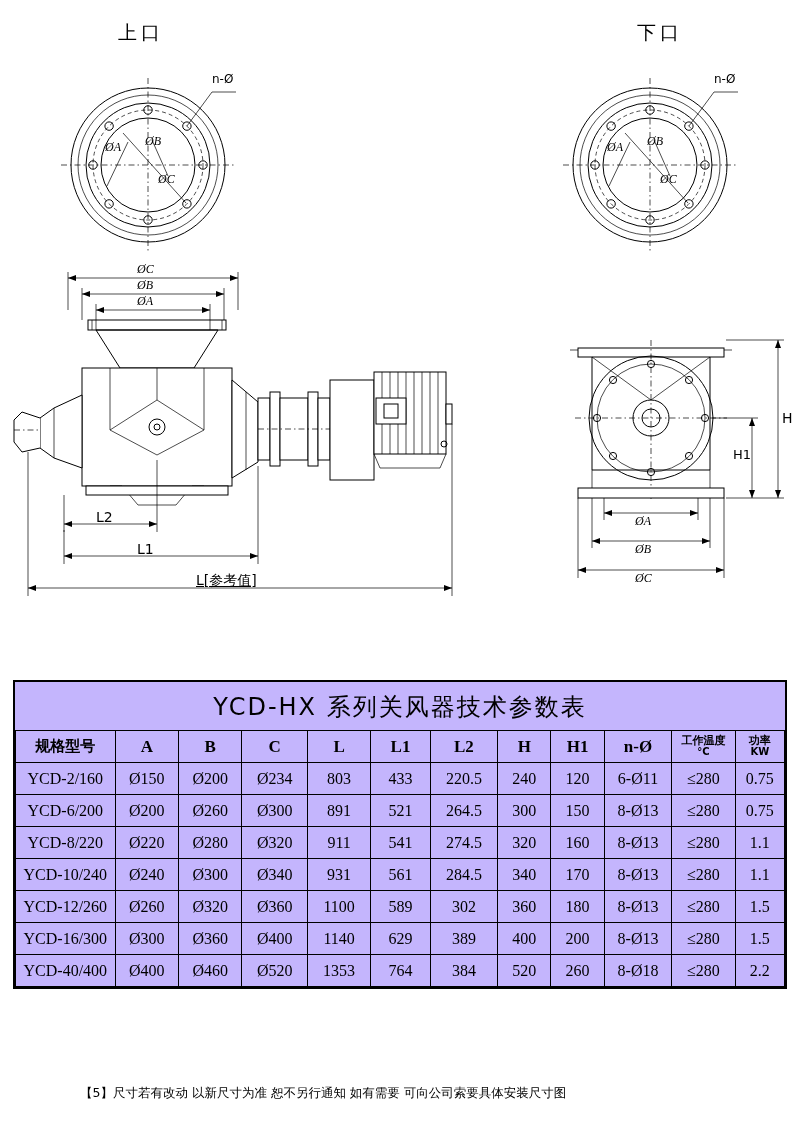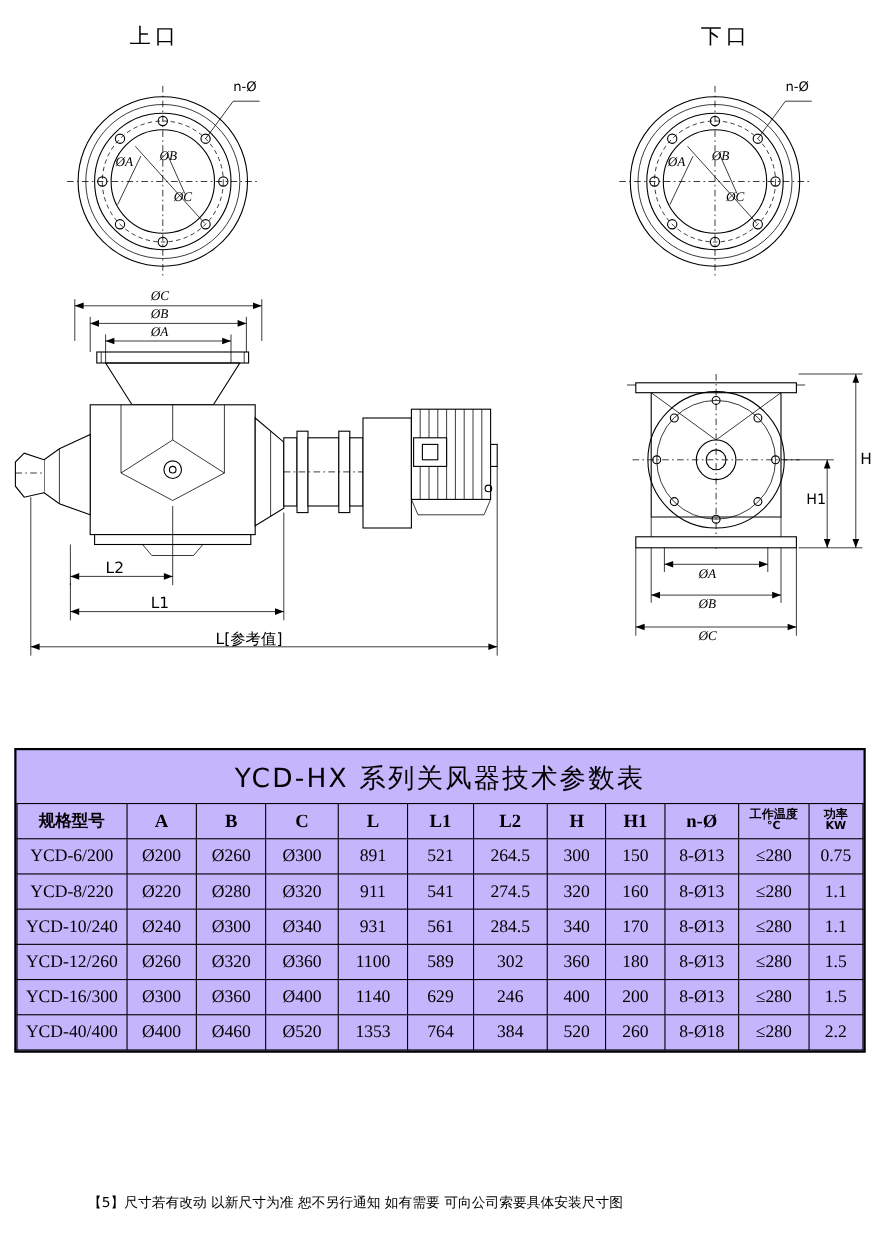--- a/index.html
+++ b/index.html
@@ -310,21 +310,21 @@
   <div class="lbl it" style="left:607px;top:140px;">ØA</div>
   <div class="lbl it" style="left:647px;top:134px;">ØB</div>
   <div class="lbl it" style="left:660px;top:172px;">ØC</div>
 
   <div class="lbl it" style="left:137px;top:262px;">ØC</div>
   <div class="lbl it" style="left:137px;top:278px;">ØB</div>
   <div class="lbl it" style="left:137px;top:294px;">ØA</div>
 
   <div class="lbl" style="left:96px;top:509px;font-size:14px;">L2</div>
   <div class="lbl" style="left:137px;top:541px;font-size:14px;">L1</div>
-  <div class="lbl" style="left:196px;top:572px;font-size:14px;">L[参考值]</div>
+  <div class="lbl" style="left:196px;top:572px;font-size:14px;text-decoration:underline;">L[参考值]</div>
 
   <div class="lbl" style="left:782px;top:410px;font-size:14px;">H</div>
   <div class="lbl" style="left:733px;top:447px;font-size:13px;">H1</div>
 
   <div class="lbl it" style="left:635px;top:514px;">ØA</div>
   <div class="lbl it" style="left:635px;top:542px;">ØB</div>
   <div class="lbl it" style="left:635px;top:571px;">ØC</div>
 
   <div class="table-box">
     <div class="table-title">YCD-HX 系列关风器技术参数表</div>
@@ -346,20 +346,34 @@
             <span class="unit">°C</span>
           </th>
           <th class="col-kw small2">
             <span>功率</span>
             <span class="unit">KW</span>
           </th>
         </tr>
       </thead>
       <tbody>
         <tr>
+          <td>YCD-2/160</td>
+          <td>Ø150</td>
+          <td>Ø200</td>
+          <td>Ø234</td>
+          <td>803</td>
+          <td>433</td>
+          <td>220.5</td>
+          <td>240</td>
+          <td>120</td>
+          <td>6-Ø11</td>
+          <td>≤280</td>
+          <td>0.75</td>
+        </tr>
+        <tr>
           <td>YCD-6/200</td>
           <td>Ø200</td>
           <td>Ø260</td>
           <td>Ø300</td>
           <td>891</td>
           <td>521</td>
           <td>264.5</td>
           <td>300</td>
           <td>150</td>
           <td>8-Ø13</td>
@@ -408,21 +422,21 @@
           <td>≤280</td>
           <td>1.5</td>
         </tr>
         <tr>
           <td>YCD-16/300</td>
           <td>Ø300</td>
           <td>Ø360</td>
           <td>Ø400</td>
           <td>1140</td>
           <td>629</td>
-          <td>246</td>
+          <td>389</td>
           <td>400</td>
           <td>200</td>
           <td>8-Ø13</td>
           <td>≤280</td>
           <td>1.5</td>
         </tr>
         <tr>
           <td>YCD-40/400</td>
           <td>Ø400</td>
           <td>Ø460</td>

